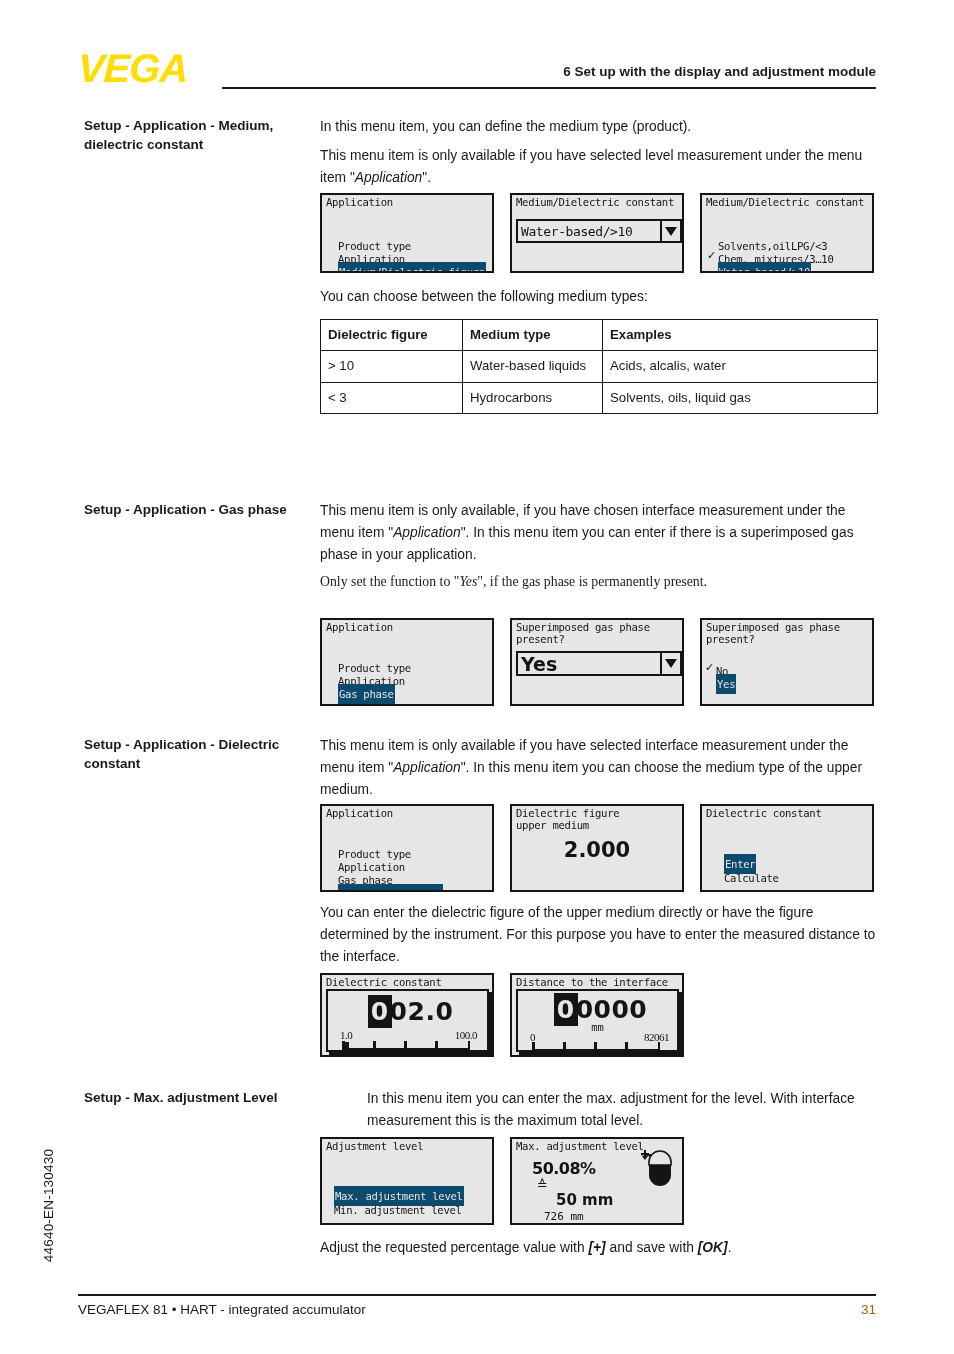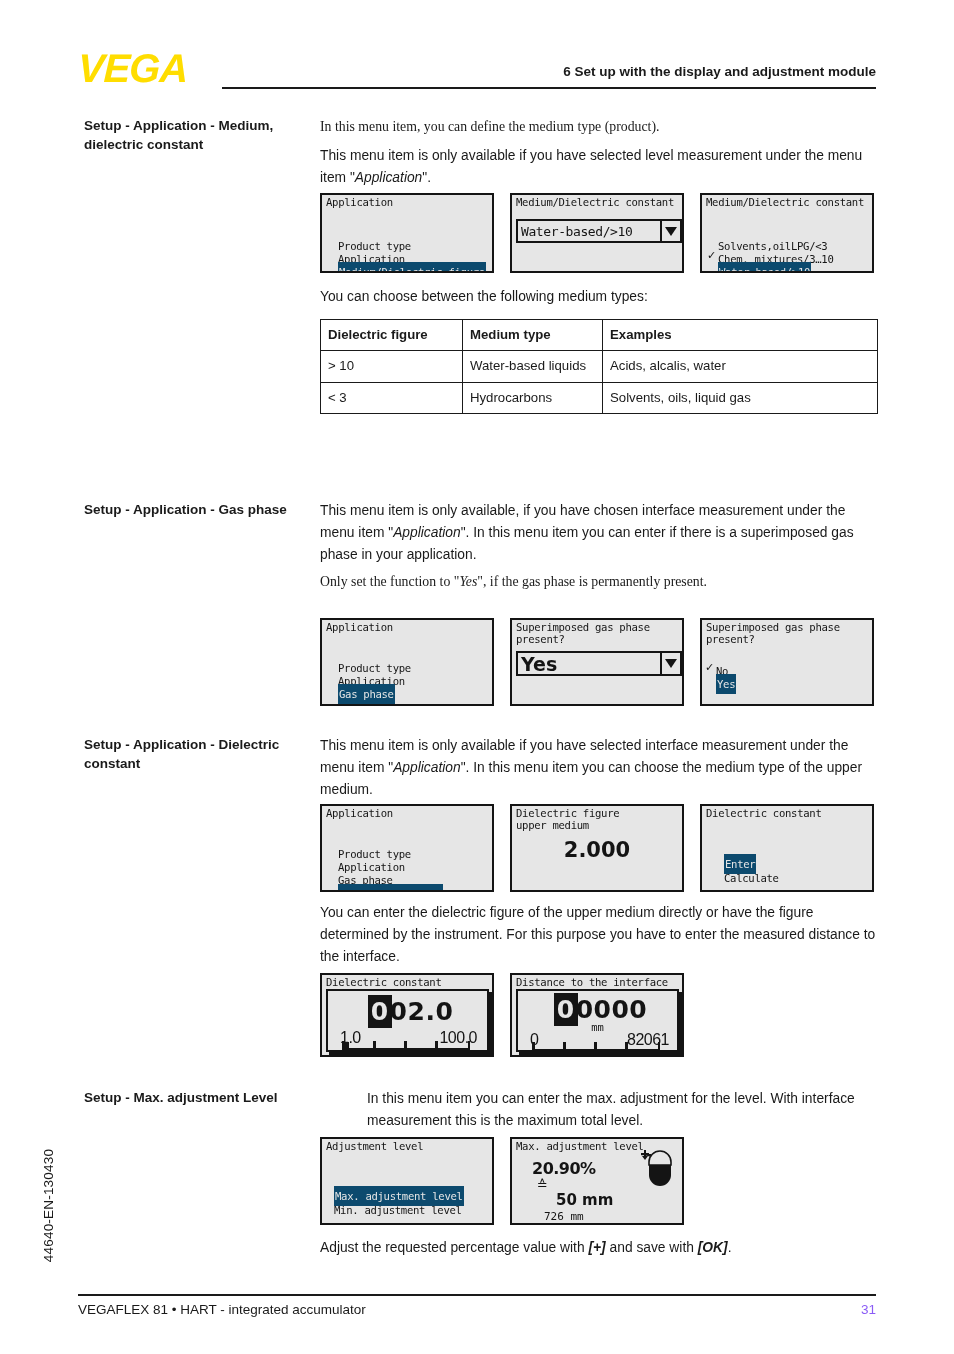--- a/index.html
+++ b/index.html
@@ -184,22 +184,22 @@
   }
   .unit-mid {
     position: absolute;
     width: 100%;
     text-align: center;
     font-size: 10.5px;
     font-family: "DejaVu Sans Mono", monospace;
   }
   .scale-lo, .scale-hi {
     position: absolute;
-    font-size: 16px;
-    font-family: Liberation Sans, sans-serif;
+    font-size: 11px;
+    font-family: Liberation Serif, serif;
     letter-spacing: -0.5px;
   }
   .ruler {
     position: absolute;
     height: 9px;
   }
   .ruler .base {
     position: absolute;
     left: 0; bottom: 0;
     width: 100%; height: 2.5px;
@@ -253,37 +253,37 @@
   .footer-left {
     position: absolute;
     left: 78px; top: 1302px;
     font-size: 13.5px;
     color: #1a1a1a;
   }
   .footer-right {
     position: absolute;
     right: 78px; top: 1302px;
     font-size: 13.5px;
-    color: #8b5cf6;
+    color: #a16207;
   }
 </style>
 </head>
 <body>
 
 <div class="header">
   <div class="vega-logo">VEGA</div>
   <div class="header-title">6 Set up with the display and adjustment module</div>
   <div class="header-rule"></div>
 </div>
 
 <div class="sidecode">44640-EN-130430</div>
 
 <div class="left-head" style="top:116px;">Setup - Application - Medium, dielectric constant</div>
 
-<div class="para" style="top:116px;font-family:Liberation Serif, serif;">In this menu item, you can define the medium type (product).</div>
+<div class="para" style="top:116px;">In this menu item, you can define the medium type (product).</div>
 
 <div class="para" style="top:145px;">
   <span>This menu item is only available if you have selected level measurement under the menu item "</span><i>Application</i><span>".</span>
 </div>
 
 <div class="lcd" style="left:320px; top:193px; width:174px; height:80px;">
   <div class="lcd-title">Application</div>
   <div class="lcd-line" style="left:16px; top:29px;">Product type</div>
   <div class="lcd-line" style="left:16px; top:42px;">Application</div>
   <div class="lcd-line" style="left:16px; top:55px;"><span class="inv">Medium/Dielectric figure</span></div>
@@ -435,21 +435,21 @@
 <div class="para" style="top:1088px;margin-left:47px;">In this menu item you can enter the max. adjustment for the level. With interface measurement this is the maximum total level.</div>
 
 <div class="lcd" style="left:320px; top:1137px; width:174px; height:88px;">
   <div class="lcd-title">Adjustment level</div>
   <div class="lcd-line" style="left:12px; top:35px;"><span class="inv">Max. adjustment level</span></div>
   <div class="lcd-line" style="left:12px; top:49px;">Min. adjustment level</div>
 </div>
 
 <div class="lcd" style="left:510px; top:1137px; width:174px; height:88px;">
   <div class="lcd-title">Max. adjustment level</div>
-  <div style="position:absolute; left:20px; top:20px; font-size:16px; font-weight:bold; font-family:'DejaVu Sans',sans-serif; letter-spacing:-0.5px;">20.90%</div>
+  <div style="position:absolute; left:20px; top:20px; font-size:16px; font-weight:bold; font-family:'DejaVu Sans',sans-serif; letter-spacing:-0.5px;">50.08%</div>
   <div style="position:absolute; left:25px; top:38px; font-size:13px; font-family:'DejaVu Sans',sans-serif;">≙</div>
   <div style="position:absolute; left:44px; top:52px; font-size:15px; font-weight:bold; font-family:'DejaVu Sans',sans-serif;">50 mm</div>
   <div style="position:absolute; left:32px; top:71px; font-size:11px; font-family:'DejaVu Sans Mono',monospace;">726 mm</div>
   <svg class="tank" style="left:127px; top:9px;" width="42" height="42" viewBox="0 0 42 42">
     <path d="M10 14 A11 11 0 0 1 32 14 L32 27 A11 11 0 0 1 10 27 Z" fill="#141414"></path>
     <path d="M10 14 A11 11 0 0 1 32 14 L32 17 L10 17 Z" fill="#e6e6e6" stroke="#141414" stroke-width="1.6"></path>
     <path d="M2 6 L12 6 L12 3 L12 9 Z" fill="#141414"></path>
     <rect x="2" y="5" width="8" height="2.2" fill="#141414"></rect>
     <path d="M6 2 L6 10" stroke="#141414" stroke-width="2"></path>
     <path d="M3 8 L9 8 L6 12 Z" fill="#141414"></path>

